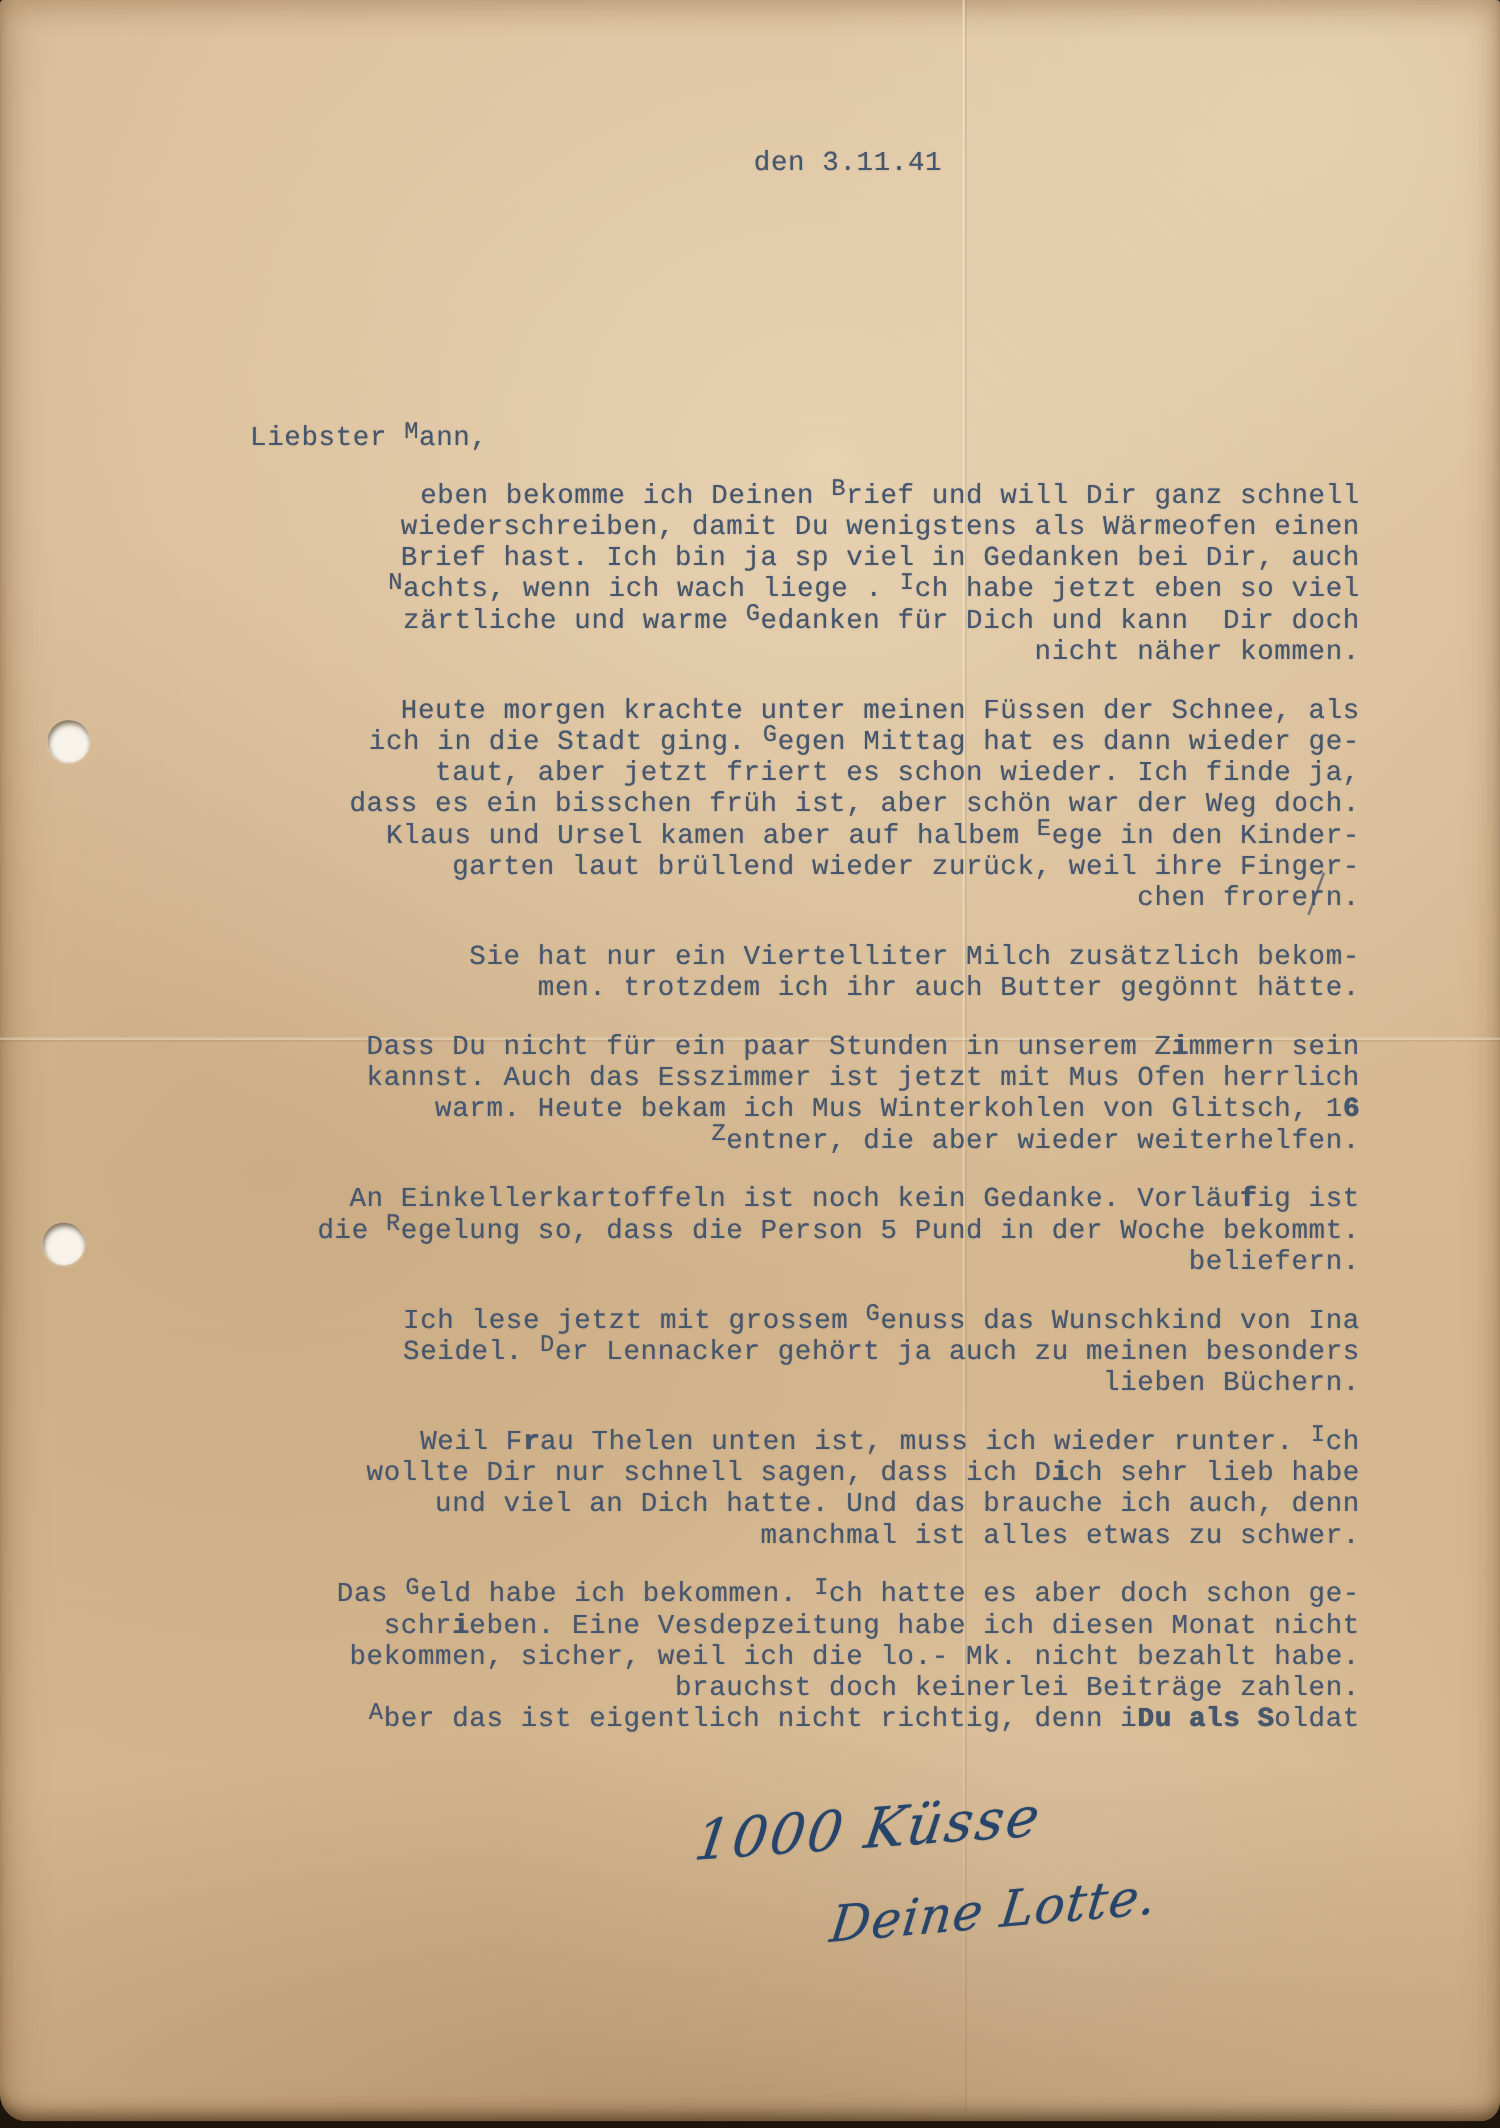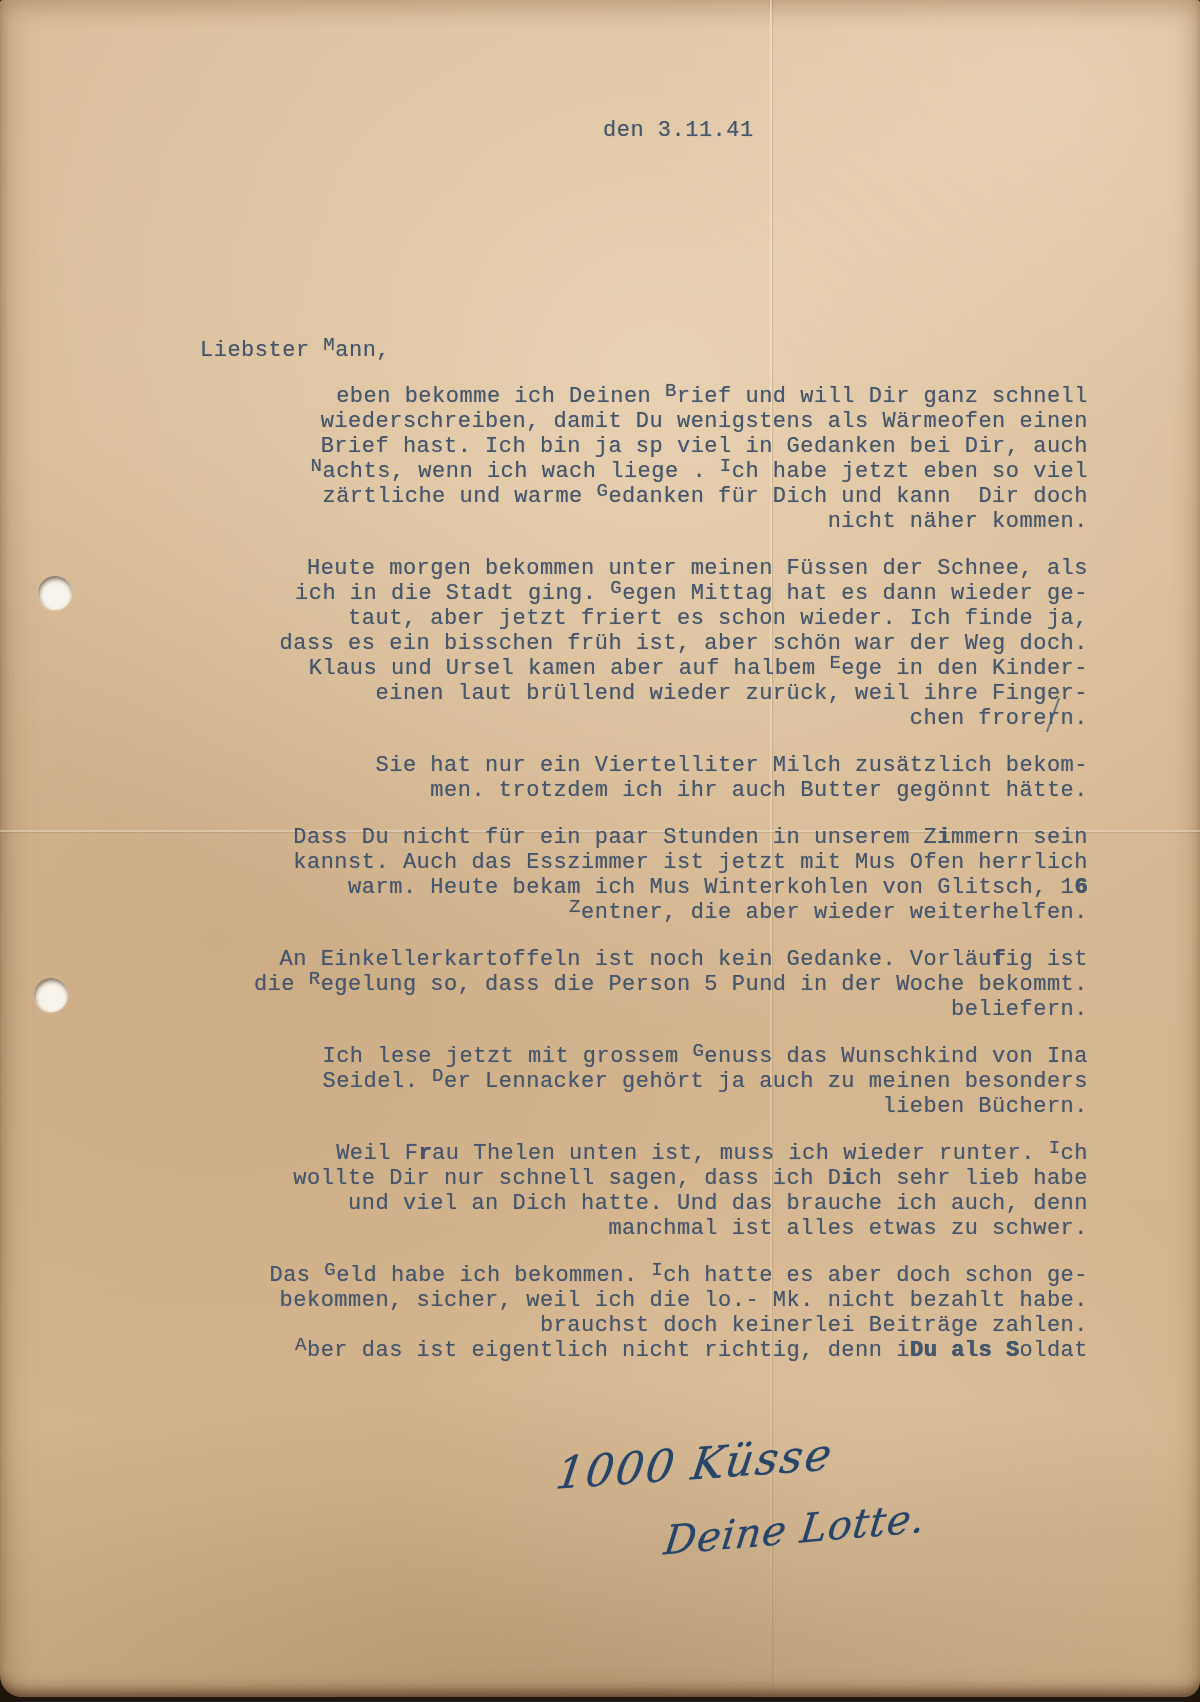--- a/index.html
+++ b/index.html
@@ -86,26 +86,26 @@
 <div class="typed letter-body">
     <div class="paragraph">
       <div class="line">eben bekomme ich Deinen <span class="raised">B</span>rief und will Dir ganz schnell</div>
       <div class="line">wiederschreiben, damit Du wenigstens als Wärmeofen einen</div>
       <div class="line">Brief hast. Ich bin ja sp viel in Gedanken bei Dir, auch</div>
       <div class="line"><span class="raised">N</span>achts, wenn ich wach liege . <span class="raised">I</span>ch habe jetzt eben so viel</div>
       <div class="line">zärtliche und warme <span class="raised">G</span>edanken für Dich und kann  Dir doch</div>
       <div class="line">nicht näher kommen.</div>
     </div>
     <div class="paragraph">
-      <div class="line">Heute morgen bekommen unter meinen Füssen der Schnee, als</div>
+      <div class="line">Heute morgen krachte unter meinen Füssen der Schnee, als</div>
       <div class="line">ich in die Stadt ging. <span class="raised">G</span>egen Mittag hat es dann wieder ge-</div>
       <div class="line">taut, aber jetzt friert es schon wieder. Ich finde ja,</div>
       <div class="line">dass es ein bisschen früh ist, aber schön war der Weg doch.</div>
       <div class="line">Klaus und Ursel kamen aber auf halbem <span class="raised">E</span>ege in den Kinder-</div>
-      <div class="line">einen laut brüllend wieder zurück, weil ihre Finger-</div>
+      <div class="line">garten laut brüllend wieder zurück, weil ihre Finger-</div>
       <div class="line">chen frore<span class="struck">r</span>n.</div>
     </div>
     <div class="paragraph">
       <div class="line">Sie hat nur ein Viertelliter Milch zusätzlich bekom-</div>
       <div class="line">men. trotzdem ich ihr auch Butter gegönnt hätte.</div>
     </div>
     <div class="paragraph">
       <div class="line">Dass Du nicht für ein paar Stunden in unserem Z<span class="overstrike">i</span>mmern sein</div>
       <div class="line">kannst. Auch das Esszimmer ist jetzt mit Mus Ofen herrlich</div>
       <div class="line">warm. Heute bekam ich Mus Winterkohlen von Glitsch, 1<span class="overstrike">6</span></div>
@@ -122,20 +122,21 @@
       <div class="line">lieben Büchern.</div>
     </div>
     <div class="paragraph">
       <div class="line">Weil F<span class="overstrike">r</span>au Thelen unten ist, muss ich wieder runter. <span class="raised">I</span>ch</div>
       <div class="line">wollte Dir nur schnell sagen, dass ich D<span class="overstrike">i</span>ch sehr lieb habe</div>
       <div class="line">und viel an Dich hatte. Und das brauche ich auch, denn</div>
       <div class="line">manchmal ist alles etwas zu schwer.</div>
     </div>
     <div class="paragraph">
       <div class="line">Das <span class="raised">G</span>eld habe ich bekommen. <span class="raised">I</span>ch hatte es aber doch schon ge-</div>
+      <div class="line">schr<span class="overstrike">i</span>eben. Eine Vesdepzeitung habe ich diesen Monat nicht</div>
       <div class="line">bekommen, sicher, weil ich die lo.- Mk. nicht bezahlt habe.</div>
       <div class="line">brauchst doch keinerlei Beiträge zahlen.</div>
       <div class="line"><span class="raised">A</span>ber das ist eigentlich nicht richtig, denn i<span class="overstrike">Du</span> <span class="overstrike">als</span> <span class="overstrike">S</span>oldat</div>
     </div>
   </div>
 
 <div class="sig sig1">1000 Küsse</div>
 <div class="sig sig2">Deine Lotte.</div>
 
 </body></html>

